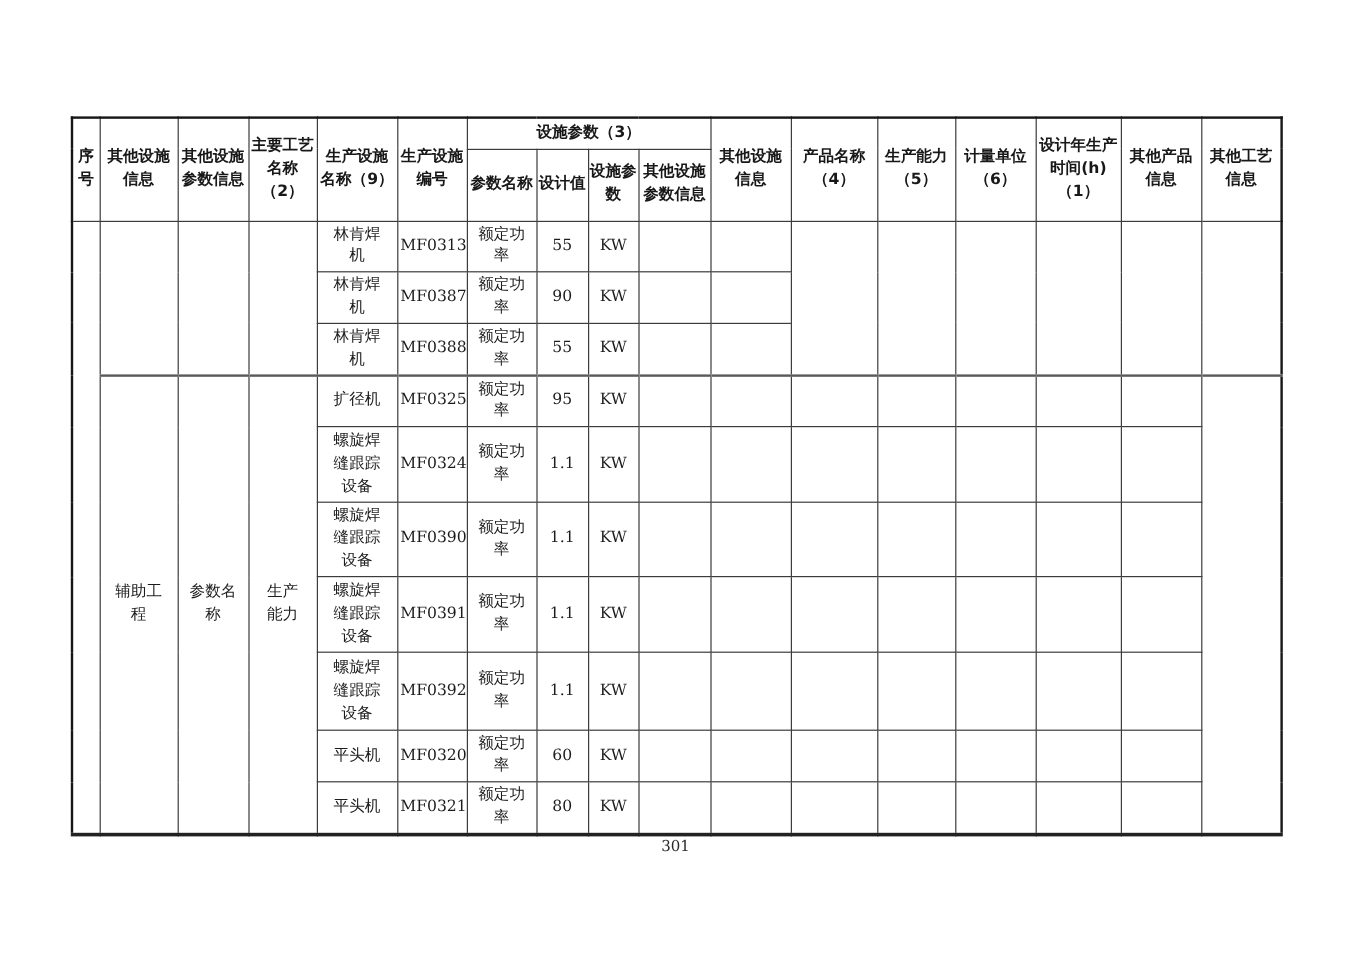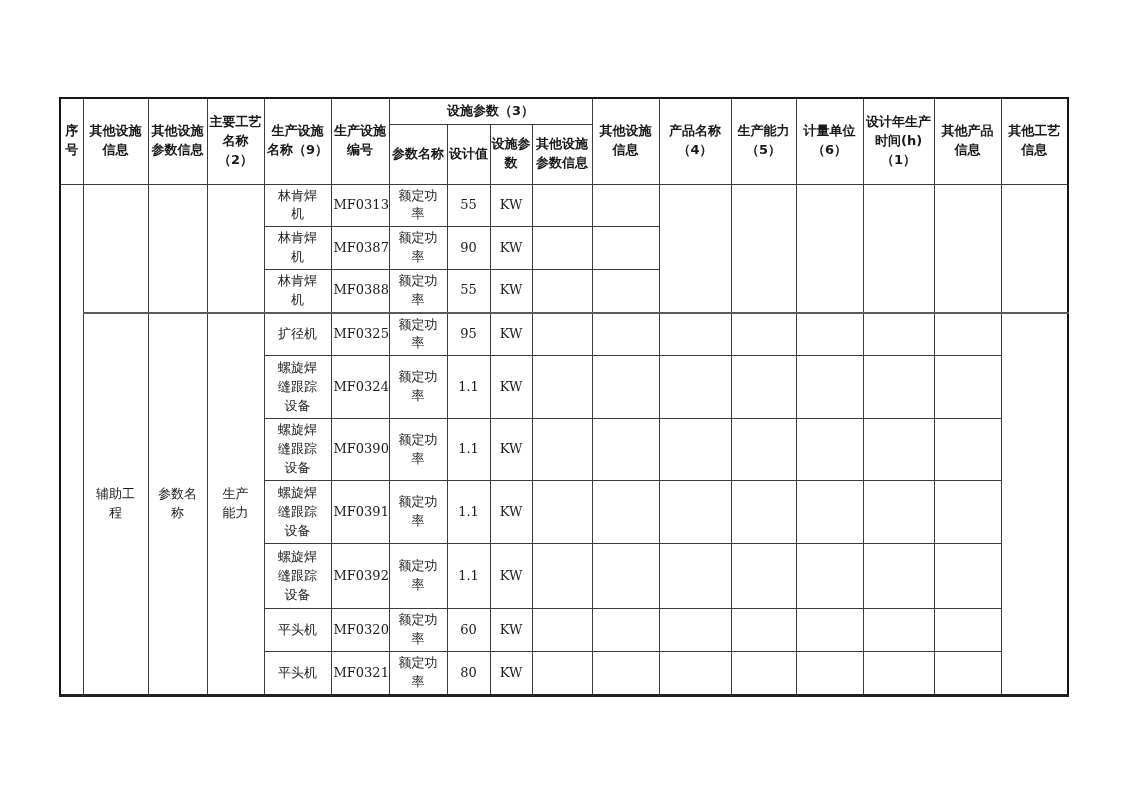--- a/index.html
+++ b/index.html
@@ -244,14 +244,15 @@
         <td></td>
         <td></td>
         <td></td>
         <td></td>
         <td></td>
         <td></td>
       </tr>
     </tbody>
   </table>
 
+  <div class="page-number">301</div>
 
 </div>
 
 </body></html>

